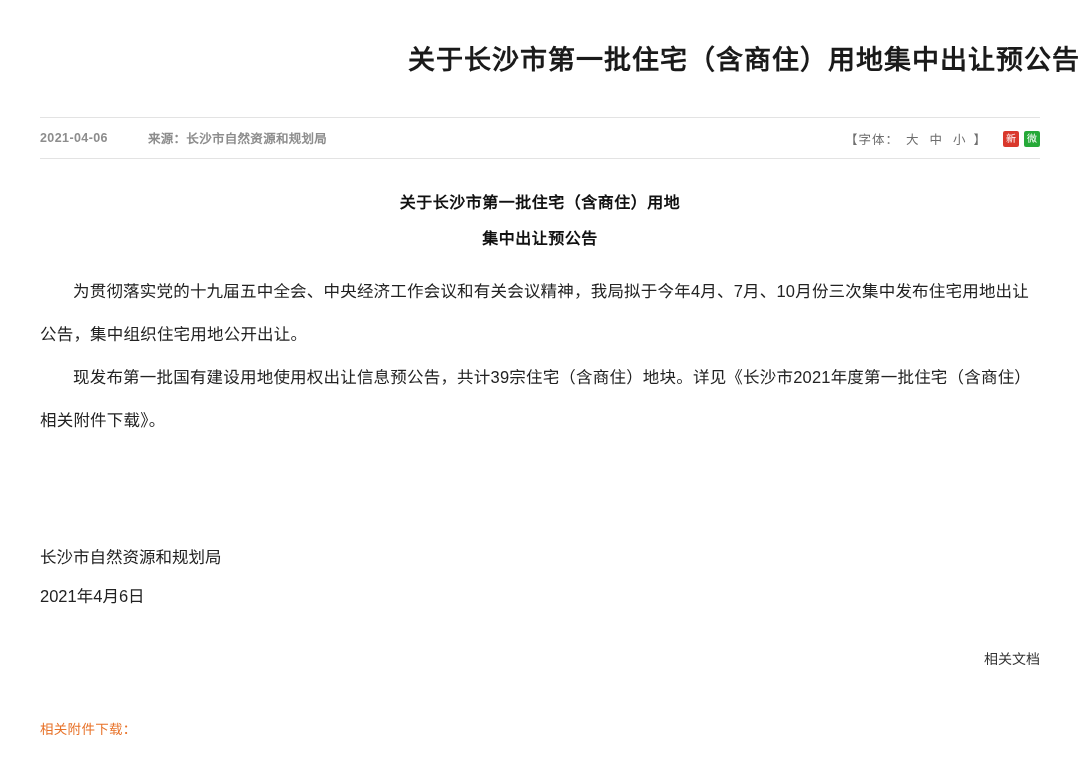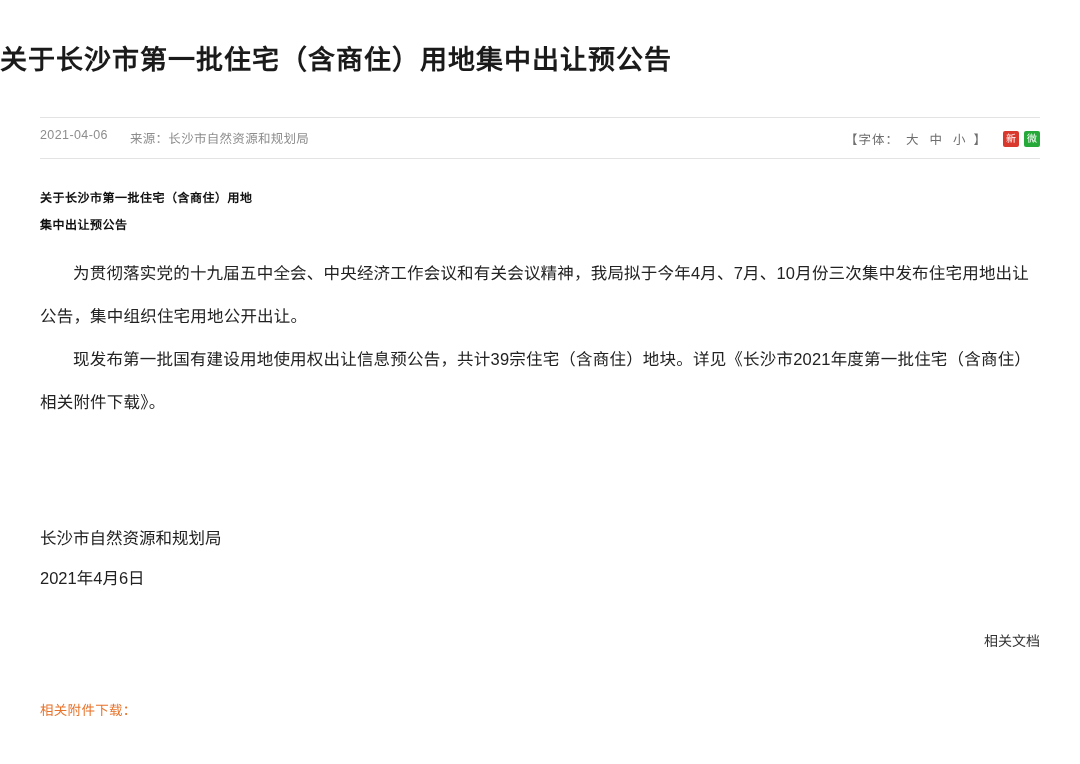--- a/index.html
+++ b/index.html
@@ -15,44 +15,46 @@
     overflow: hidden;
   }
   .page {
     position: relative;
     width: 1080px;
     height: 764px;
     background: #ffffff;
     box-sizing: border-box;
   }
   .doc-title {
-    text-align: left;
+    text-align: right;
     font-size: 27px;
     font-weight: bold;
     color: #1a1a1a;
     letter-spacing: 1px;
     padding-top: 22px;
     padding-bottom: 18px;
     line-height: 1.5;
   }
   .meta-bar {
     position: relative;
     margin: 0 40px;
     border-top: 1px solid #e3e3e3;
     border-bottom: 1px solid #e3e3e3;
     height: 42px;
     display: flex;
     align-items: center;
     box-sizing: border-box;
   }
   .meta-left {
     display: flex;
-    gap: 22px;
+    align-items: center;
+    gap: 40px;
     font-size: 12.5px;
     color: #8d8d8d;
+    font-weight: bold;
   }
   .meta-date { letter-spacing: 0.4px; }
   .meta-source { letter-spacing: 0.3px; }
   .meta-right {
     position: absolute;
     right: 0;
     top: 0;
     height: 42px;
     display: flex;
     align-items: center;
@@ -91,23 +93,23 @@
   .share-ico.wechat { background: #26a938; }
 
   .content {
     margin: 0 40px;
     padding-top: 26px;
     font-size: 16.5px;
     line-height: 2.35;
     color: #222;
   }
   .sub-title {
-    text-align: left;
+    text-align: center;
     font-weight: bold;
-    font-size: 12px;
+    font-size: 16px;
     line-height: 2.3;
     color: #111;
     letter-spacing: 0.5px;
   }
   .para {
     text-indent: 2em;
     margin: 0;
     line-height: 2.6;
     letter-spacing: 0.2px;
     font-size: 16.5px;

